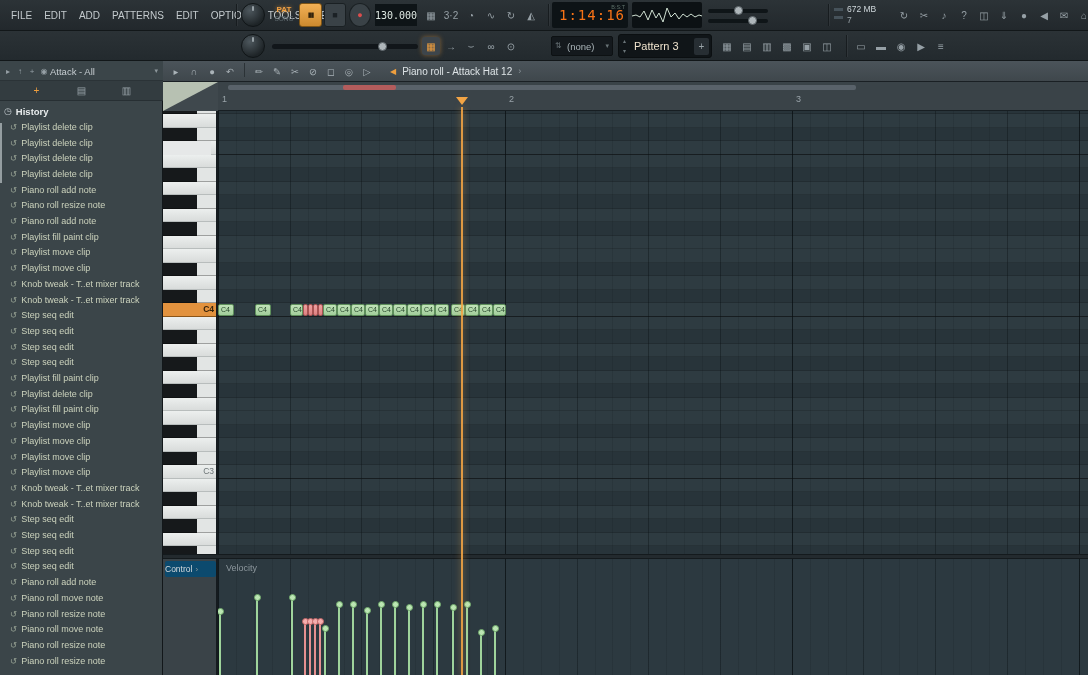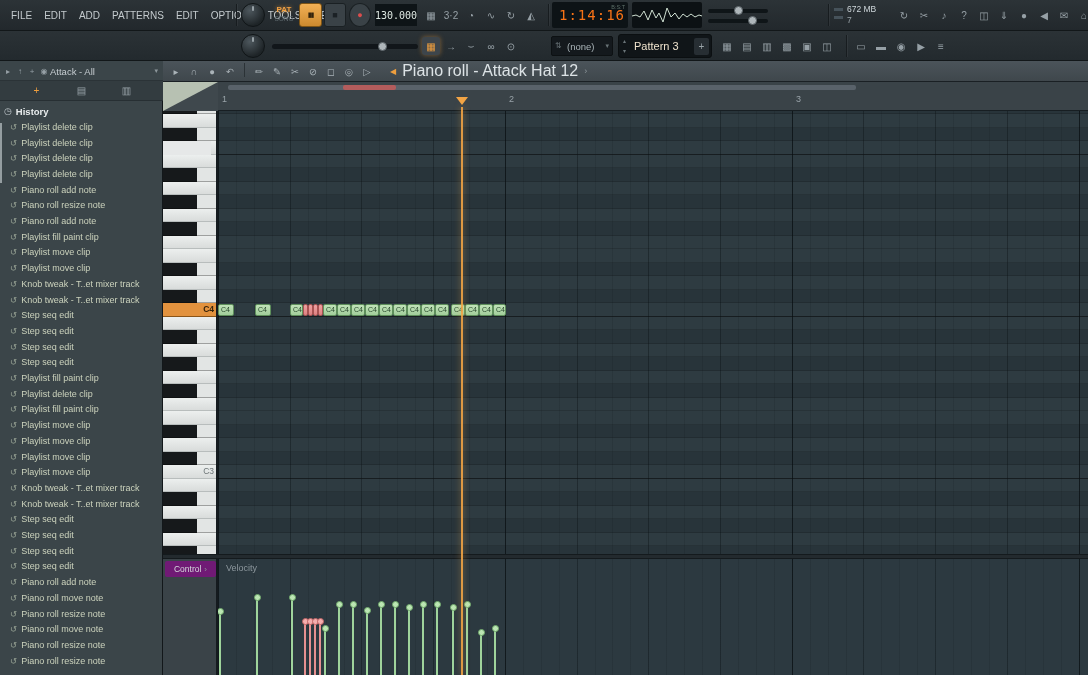--- a/index.html
+++ b/index.html
@@ -75,21 +75,21 @@
 .hico{margin:0 4px 0 10px;font-size:8.5px;color:#97a294}
 .hlabel{font-size:9px;color:#ccd3bd;white-space:nowrap}
 #bscroll{position:absolute;left:0;top:62px;width:2px;height:60px;background:#b4bcbf;opacity:.75}
 
 #pianoroll{position:absolute;left:163px;top:61px;width:925px;height:614px;background:#2c3940}
 #prtoolbar{position:absolute;left:0;top:0;width:925px;height:21px;background:linear-gradient(#4b545a,#3f474c);border-bottom:1px solid #1a2024;display:flex;align-items:center;padding-left:4px}
 #prtoolbar .ibtn{min-width:16px;height:16px;font-size:9.5px;color:#aab3b8}
 .tsep{display:inline-block;width:1px;height:14px;background:#2b3236;margin:0 5px}
 #prtitle{display:flex;align-items:center;margin-left:14px}
 #prtitle .spk{font-size:8px;color:#ef9f3e;margin-right:6px}
-#prtitle .txt{font-size:16px;color:#dde3e6}
+#prtitle .txt{font-size:10px;color:#dde3e6}
 #prtitle .ar{font-size:9px;color:#8d969b;margin-left:6px}
 #ruler{position:absolute;left:0;top:21px;width:925px;height:29px;background:#3a4348;border-bottom:1px solid #171e22}
 #hscroll{position:absolute;left:65px;top:3px;width:628px;height:5px;background:#59626a;border-radius:2px}
 #hscroll .seg{position:absolute;left:115px;top:0;width:53px;height:5px;background:#b35c5c;border-radius:2px}
 .bnum{position:absolute;top:12px;font-size:9px;color:#99a3a9}
 #phtri{position:absolute;left:293px;top:15px;width:0;height:0;border-left:6px solid transparent;border-right:6px solid transparent;border-top:8px solid #f2a445}
 #corner{position:absolute;left:0;top:21px;width:55px;height:29px;background:#3f484d;overflow:hidden}
 #corner::before{content:"";position:absolute;left:0;top:0;width:55px;height:29px;background:#b7c1b2;clip-path:polygon(0 0,100% 0,0 100%)}
 #keys{position:absolute;left:0;top:50px;width:55px;height:443px;overflow:hidden;border-right:2px solid #151b1f;background:#e6e8e8}
 .pkey{position:absolute;left:0;width:55px}
@@ -107,21 +107,21 @@
  repeating-linear-gradient(90deg,rgba(8,14,17,.6) 0,rgba(8,14,17,.6) 1px,transparent 1px,transparent 286.87px),
  repeating-linear-gradient(90deg,rgba(8,14,17,.28) 0,rgba(8,14,17,.28) 1px,transparent 1px,transparent 71.72px),
  repeating-linear-gradient(90deg,rgba(8,14,17,.12) 0,rgba(8,14,17,.12) 1px,transparent 1px,transparent 17.93px)}
 .note{position:absolute;border-radius:2px;font-size:7px;line-height:10px;padding-left:2px;overflow:hidden}
 .note.g{background:linear-gradient(#c0e2b8,#a2ce9b);border:1px solid #5e8f5b;color:#27462b}
 .note.r{background:linear-gradient(#eda2a2,#dd8181);border:1px solid #a85252;color:#5a1f1f}
 #phline{position:absolute;left:298px;top:46px;width:2px;height:568px;background:rgba(242,164,69,.9);box-shadow:0 0 6px rgba(242,164,69,.55);z-index:6}
 #vdivider{position:absolute;left:0;top:493px;width:925px;height:5px;background:#232a2e;border-top:1px solid #141a1d;border-bottom:1px solid #141a1d}
 #velpanel{position:absolute;left:0;top:498px;width:925px;height:116px}
 #velleft{position:absolute;left:0;top:0;width:55px;height:116px;background:#3a4348;border-right:2px solid #151b1f}
-#controltab{position:absolute;left:2px;top:2px;width:51px;height:16px;background:#701a75;border-radius:2px;display:flex;align-items:center;justify-content:center}
+#controltab{position:absolute;left:2px;top:2px;width:51px;height:16px;background:#0c4a6e;border-radius:2px;display:flex;align-items:center;}
 #controltab .tx{font-size:8.5px;color:#d5dadd}
 #controltab .ar{font-size:8px;color:#8d969b;margin-left:3px}
 #velarea{position:absolute;left:55px;top:0;width:870px;height:116px;background:#2c3940;overflow:hidden}
 #vellabel{position:absolute;left:8px;top:4px;font-size:9px;color:#8d979d}
 .stem{position:absolute;bottom:0;width:2px}
 .stem.g{background:#9fd49c}
 .stem.r{background:#e69090}
 .stem::after{content:"";position:absolute;top:-4px;left:-2px;width:5px;height:5px;border-radius:50%}
 .stem.g::after{background:#bce6b4;border:1px solid #6fa86a}
 .stem.r::after{background:#f3aeae;border:1px solid #c06363}

